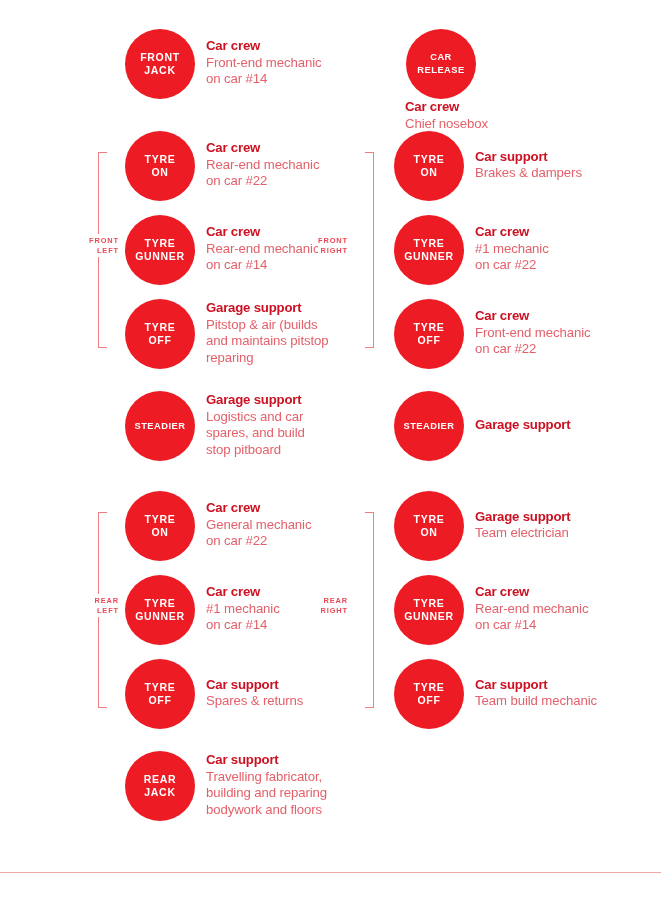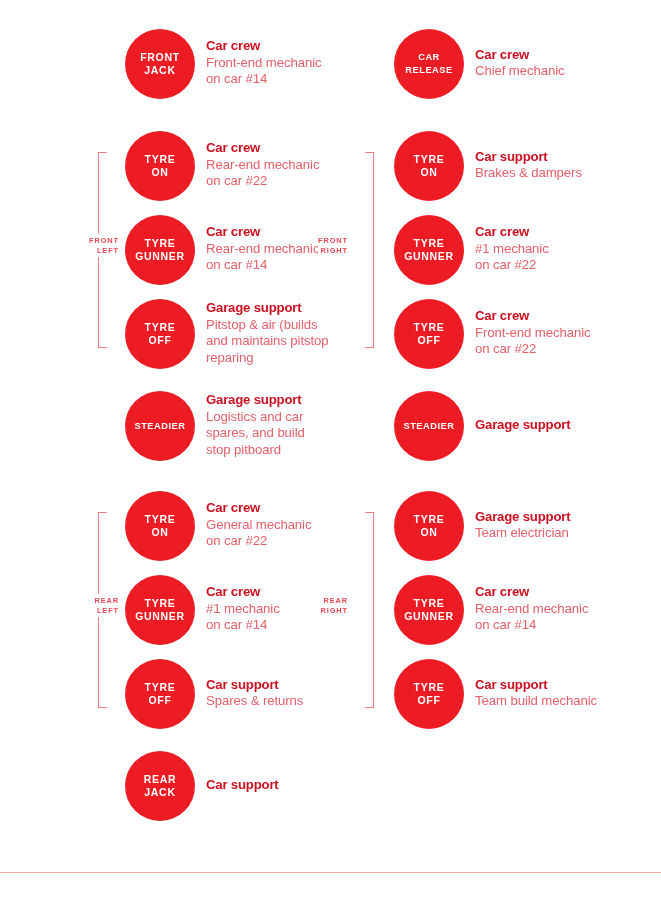--- a/index.html
+++ b/index.html
@@ -259,32 +259,37 @@
     </div>
   </div>
 
   <div class="row col-left" style="top:751px;">
     <div class="badge">
       <span class="l1">REAR</span>
       <span class="l2">JACK</span>
     </div>
     <div class="desc">
       <div class="title">Car support</div>
-    </div>
-  </div>
-
-  <div class="row col-right" style="top:29px;">
+      <div class="body">
+        <div>Travelling fabricator,</div>
+        <div>building and reparing</div>
+        <div>bodywork and floors</div>
+      </div>
+    </div>
+  </div>
+
+  <div class="row col-right" style="top:29px;flex-direction:column;">
     <div class="badge small-label">
       <span class="l1">CAR</span>
       <span class="l2">RELEASE</span>
     </div>
     <div class="desc">
       <div class="title">Car crew</div>
       <div class="body">
-        <div>Chief mechanic</div>
+        <div>Chief nosebox</div>
       </div>
     </div>
   </div>
 
   <div class="bracket right" style="left:348px; top:152px; height:196px;">
     <div class="tick" style="top:0;"></div>
     <div class="vline" style="top:0; height:196px;"></div>
     <div class="tick" style="bottom:0;"></div>
     <div class="blabel" style="top:82px; left:auto; right:26px; text-align:right;">
       <div>FRONT</div>

